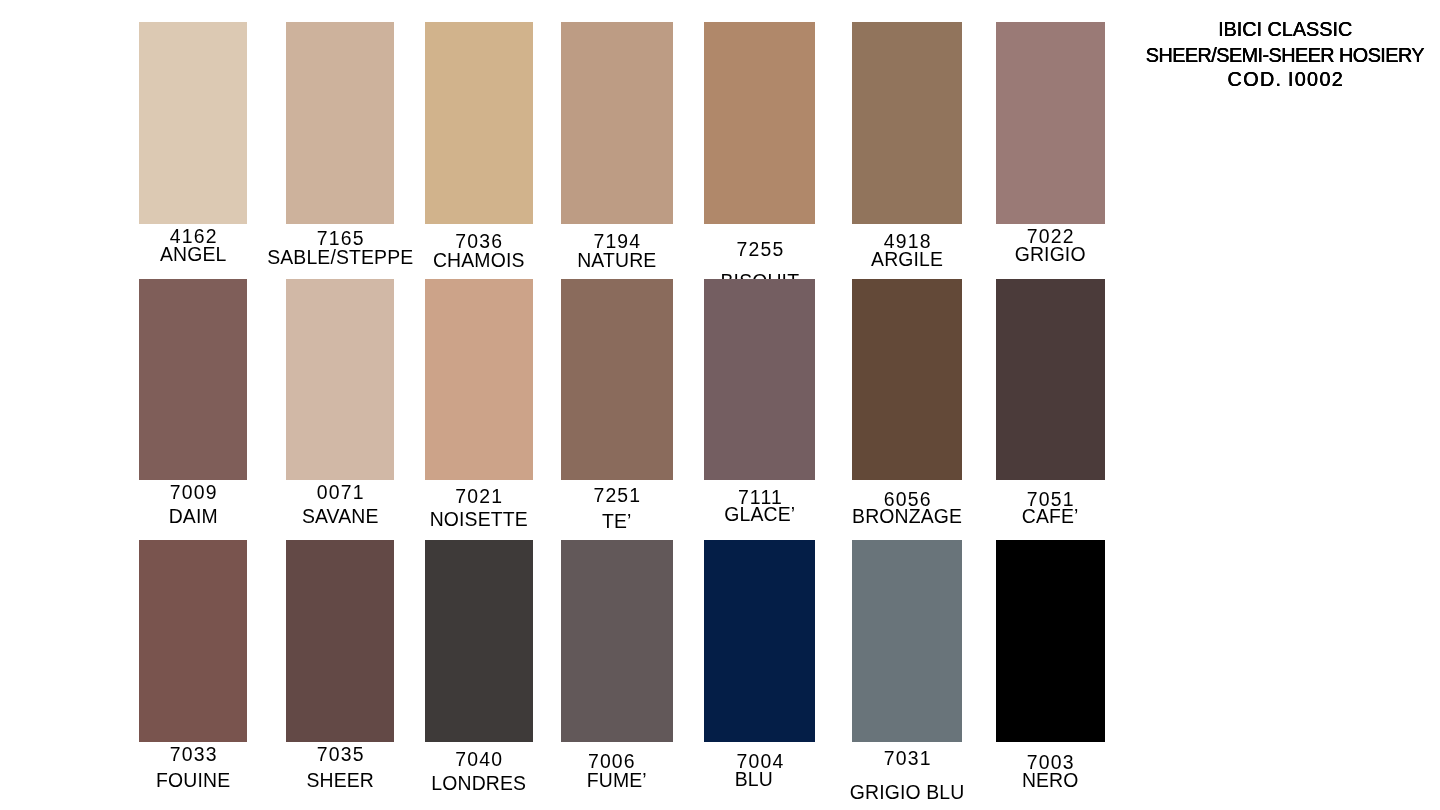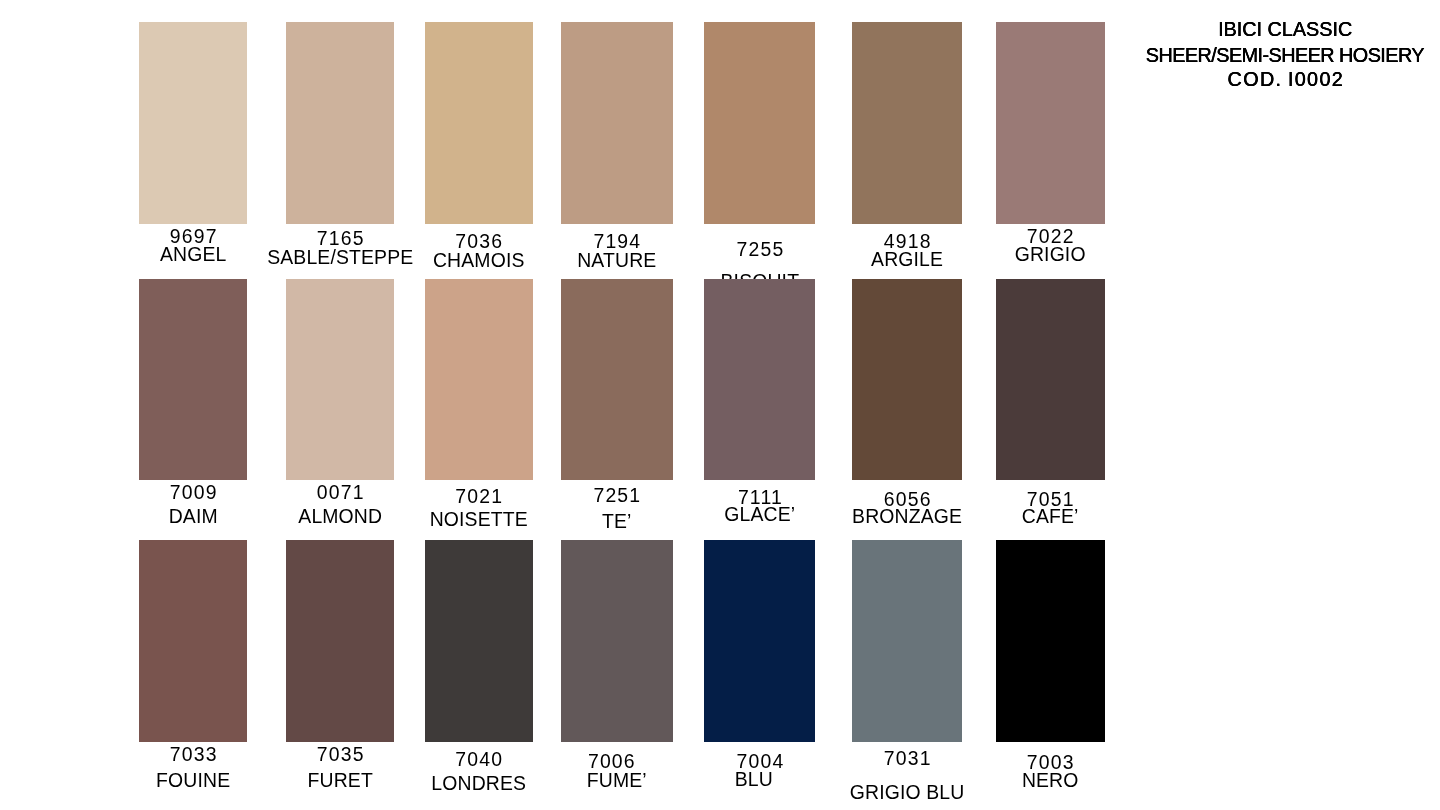--- a/index.html
+++ b/index.html
@@ -106,21 +106,21 @@
 
   <div class="title">
     <div class="tline tl0">IBICI CLASSIC</div>
     <div class="tline tl1">SHEER/SEMI-SHEER HOSIERY</div>
     <div class="tline tl2">COD. I0002</div>
   </div>
 
   <div class="grid">
     <div class="swatch s0" style="background-color: rgb(220, 201, 179);"></div>
     <div class="caption c0">
-      <span class="cap-line cap-code">9697</span>
+      <span class="cap-line cap-code">4162</span>
       <span class="cap-line cap-name">ANGEL</span>
     </div>
     <div class="swatch s1" style="background-color: rgb(205, 178, 156);"></div>
     <div class="caption c1">
       <span class="cap-line cap-code">7165</span>
       <span class="cap-line cap-name">SABLE/STEPPE</span>
     </div>
     <div class="swatch s2" style="background-color: rgb(209, 179, 140);"></div>
     <div class="caption c2">
       <span class="cap-line cap-code">7036</span>
@@ -147,21 +147,21 @@
       <span class="cap-line cap-name">GRIGIO</span>
     </div>
     <div class="swatch s7" style="background-color: rgb(127, 94, 89);"></div>
     <div class="caption c7">
       <span class="cap-line cap-code">7009</span>
       <span class="cap-line cap-name">DAIM</span>
     </div>
     <div class="swatch s8" style="background-color: rgb(209, 184, 166);"></div>
     <div class="caption c8">
       <span class="cap-line cap-code">0071</span>
-      <span class="cap-line cap-name">ALMOND</span>
+      <span class="cap-line cap-name">SAVANE</span>
     </div>
     <div class="swatch s9" style="background-color: rgb(204, 163, 137);"></div>
     <div class="caption c9">
       <span class="cap-line cap-code">7021</span>
       <span class="cap-line cap-name">NOISETTE</span>
     </div>
     <div class="swatch s10" style="background-color: rgb(138, 107, 92);"></div>
     <div class="caption c10">
       <span class="cap-line cap-code">7251</span>
       <span class="cap-line cap-name">TE’</span>
@@ -182,21 +182,21 @@
       <span class="cap-line cap-name">CAFE’</span>
     </div>
     <div class="swatch s14" style="background-color: rgb(121, 84, 78);"></div>
     <div class="caption c14">
       <span class="cap-line cap-code">7033</span>
       <span class="cap-line cap-name">FOUINE</span>
     </div>
     <div class="swatch s15" style="background-color: rgb(99, 73, 70);"></div>
     <div class="caption c15">
       <span class="cap-line cap-code">7035</span>
-      <span class="cap-line cap-name">FURET</span>
+      <span class="cap-line cap-name">SHEER</span>
     </div>
     <div class="swatch s16" style="background-color: rgb(62, 58, 57);"></div>
     <div class="caption c16">
       <span class="cap-line cap-code">7040</span>
       <span class="cap-line cap-name">LONDRES</span>
     </div>
     <div class="swatch s17" style="background-color: rgb(98, 88, 89);"></div>
     <div class="caption c17">
       <span class="cap-line cap-code">7006</span>
       <span class="cap-line cap-name">FUME’</span>

